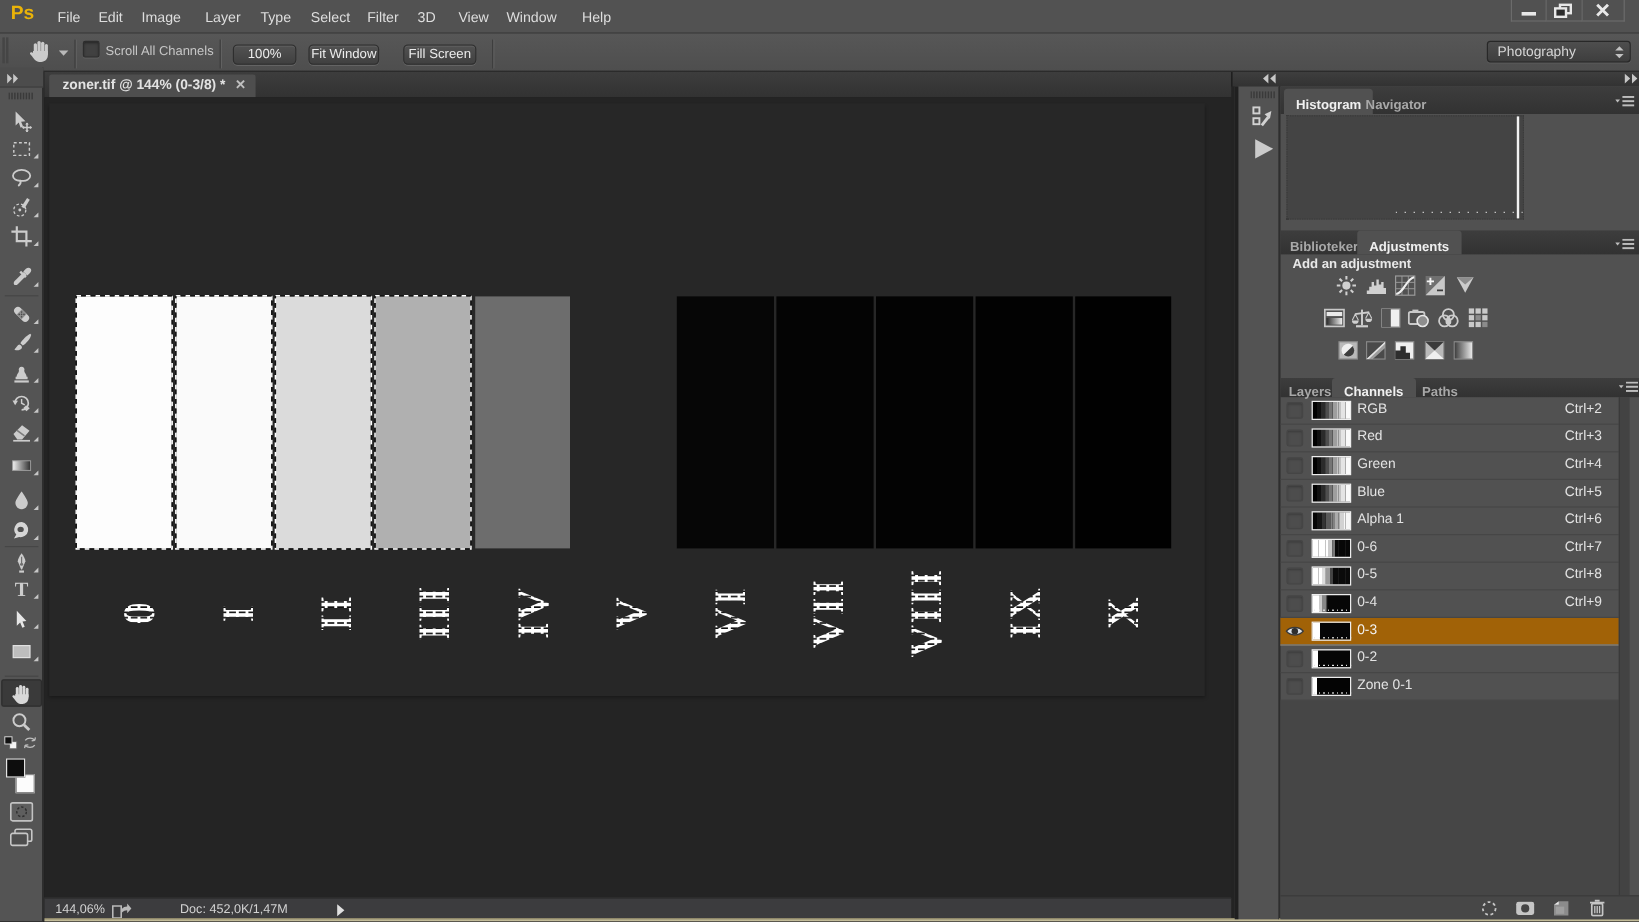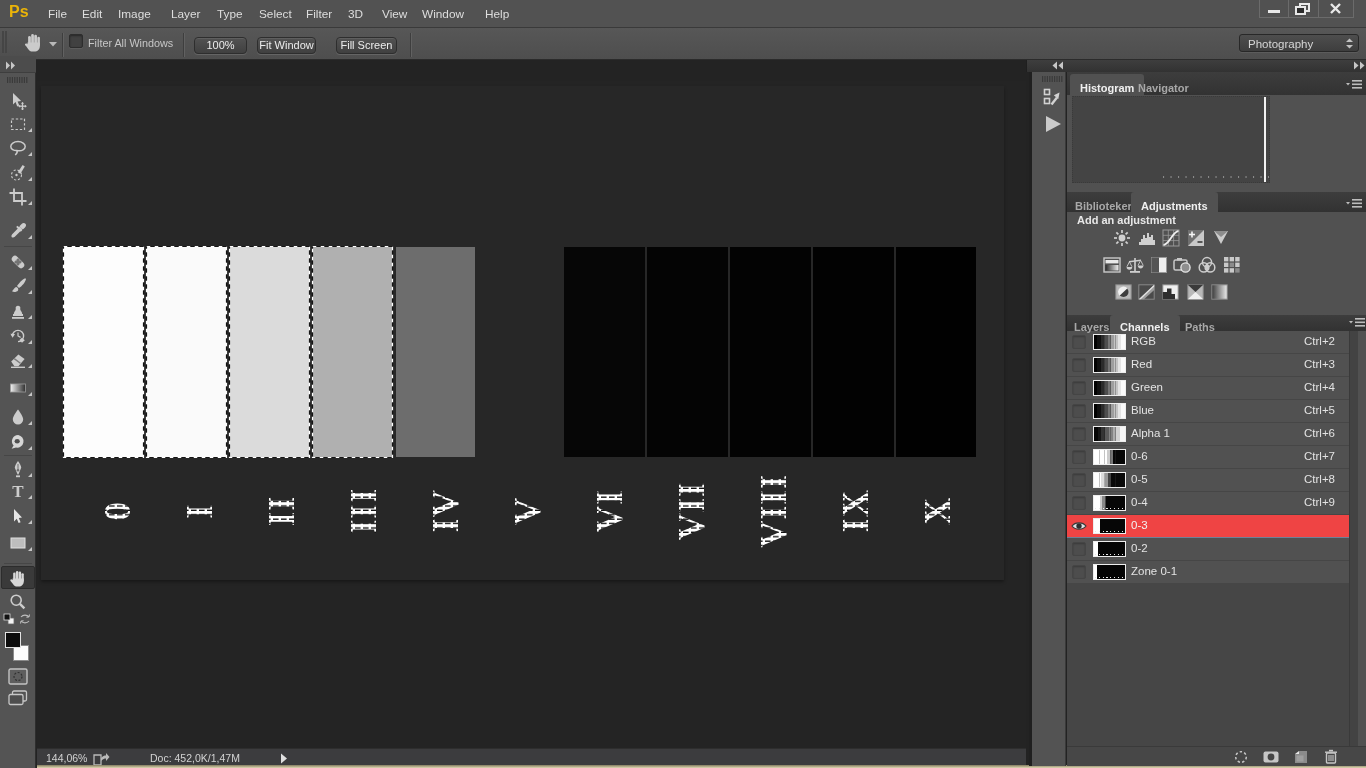--- a/index.html
+++ b/index.html
@@ -69,21 +69,21 @@
 
   .chrow { position:absolute; left:0; width:282px; height:23px;
     border-bottom:1px solid #464646; color:#e3e3e3; font-size:11.5px; }
   .chname { position:absolute; left:64px; top:4px; }
   .chctrl { position:absolute; right:14px; top:4px; }
   .eyebox { position:absolute; left:5px; top:4px; width:14px; height:14px;
     border:1px solid #454545; border-radius:2px; background:#4d4d4d;
     box-shadow:inset 0 1px 2px rgba(0,0,0,0.25); }
   .thumb { position:absolute; left:26px; top:3px; width:33px; height:16px;
     border:1px solid #ededed; }
-  .chrow.sel { background:#ef4444; border-bottom:1px solid #6e8097; color:#f2f2f2; }
+  .chrow.sel { background:#a16207; border-bottom:1px solid #6e8097; color:#f2f2f2; }
   .thA { background-image:
     repeating-linear-gradient(90deg, rgba(0,0,0,0) 0px, rgba(0,0,0,0) 4.6px, rgba(20,20,20,0.28) 4.6px, rgba(20,20,20,0.28) 5.5px),
     linear-gradient(90deg,#020202 0 11%,#111 11% 22%,#2b2b2b 22% 33%,#4e4e4e 33% 44%,#757575 44% 55%,#9e9e9e 55% 66%,#c4c4c4 66% 77%,#e4e4e4 77% 88%,#fafafa 88%); }
   .thAl { background-image:
     repeating-linear-gradient(90deg, rgba(0,0,0,0) 0px, rgba(0,0,0,0) 4.6px, rgba(20,20,20,0.28) 4.6px, rgba(20,20,20,0.28) 5.5px),
     linear-gradient(90deg,#060606 0 12%,#161616 12% 24%,#343434 24% 36%,#5a5a5a 36% 48%,#828282 48% 60%,#ababab 60% 72%,#d2d2d2 72% 84%,#f6f6f6 84%); }
   .th06 { background-image:
     repeating-linear-gradient(90deg, rgba(0,0,0,0) 0px, rgba(0,0,0,0) 4.6px, rgba(60,60,60,0.3) 4.6px, rgba(60,60,60,0.3) 5.5px),
     linear-gradient(90deg,#ffffff 0 42%,#cccccc 42% 52%,#777777 52% 60%,#070707 60%); }
   .th05 { background-image:
@@ -151,21 +151,21 @@
         <rect x="12.1" y="4.4" width="2.5" height="9" rx="1.25"></rect>
         <path d="M2.8 10 L14.6 10 L14.6 13 C14.6 16.4 12.4 18.6 9.2 18.6 L7.6 18.6 C5.8 18.6 4.4 17.6 3.2 15.8 C2.4 14.6 1.4 13.4 0.8 12.8 C-0.1 11.9 0.6 10.6 1.8 11 C2.2 11.1 2.5 11.3 2.8 11.6 Z"></path>
       </g>
     </svg>
     <svg class="abs" style="left:48px;top:41px;" width="10" height="6">
       <path d="M1 1 L5 5.5 L9 1 Z" fill="#b9b9b9"></path>
     </svg>
     <div class="osep" style="left:62px;"></div>
 
     <div class="abs" style="left:69px;top:34px;width:14px;height:14px;background:#414141;border:1px solid #2d2d2d;border-radius:2px;box-shadow:0 1px 0 rgba(255,255,255,0.07), inset 0 1px 2px rgba(0,0,0,0.4);"></div>
-    <div class="abs" style="left:88px;top:37px;font-size:10.8px;color:#c6c6c6;">Filter All Windows</div>
+    <div class="abs" style="left:88px;top:37px;font-size:10.8px;color:#c6c6c6;">Scroll All Channels</div>
     <div class="osep" style="left:183px;"></div>
     <div class="obtn" style="left:194px;width:53px;">100%</div>
     <div class="obtn" style="left:257px;width:59px;">Fit Window</div>
     <div class="obtn" style="left:336px;width:61px;">Fill Screen</div>
     <div class="osep" style="left:410px;"></div>
 
     <div class="abs" style="left:1239px;top:34px;width:120px;height:18px;background:linear-gradient(#4e4e4e,#3e3e3e);border:1px solid #282828;border-radius:3px;box-shadow:0 1px 0 rgba(255,255,255,0.07);">
       <span style="position:absolute;left:8px;top:2.5px;font-size:11.5px;color:#d6d6d6;">Photography</span>
       <svg style="position:absolute;right:4px;top:3px;" width="9" height="11">
         <path d="M1 4 L4.5 0.5 L8 4 Z" fill="#c2c2c2"></path>
@@ -362,20 +362,25 @@
       <rect x="1" y="1" width="18" height="15" rx="1.5" fill="#5e5e5e" stroke="#c2c2c2" stroke-width="1.4"></rect>
       <circle cx="10" cy="8.5" r="4" fill="none" stroke="#303030" stroke-width="1.2" stroke-dasharray="2 1.6"></circle>
     </svg>
 
     <svg class="abs" style="left:8px;top:690px;" width="20" height="16" viewBox="0 0 20 16">
       <rect x="4.5" y="1" width="14" height="10" rx="1.5" fill="none" stroke="#c7c7c7" stroke-width="1.3"></rect>
       <rect x="1" y="4.5" width="14" height="10" rx="1.5" fill="#4e4e4e" stroke="#c7c7c7" stroke-width="1.3"></rect>
     </svg>
   </div>
 
+  <div class="abs" id="tabbar">
+    <div id="doctab"><span style="margin-left:11px;">zoner.tif @ 144% (0-3/8) *</span>
+      <span style="position:absolute;right:8px;top:0;color:#c0c0c0;font-size:11px;">✕</span>
+    </div>
+  </div>
   <div class="abs" id="viewport">
     <div id="document"></div>
     <svg id="zonechart" style="position:absolute;left:0;top:0;" width="989" height="665" viewBox="0 0 989 665">
       <defs>
         <pattern id="antp" patternUnits="userSpaceOnUse" width="4.4" height="8">
           <rect width="4.4" height="8" fill="#ffffff"></rect>
           <rect x="0" y="0" width="1.3" height="5.6" fill="#0a0a0a"></rect>
           <rect x="3" y="2" width="0.01" height="0.01" fill="#0a0a0a"></rect>
         </pattern>
       </defs>

